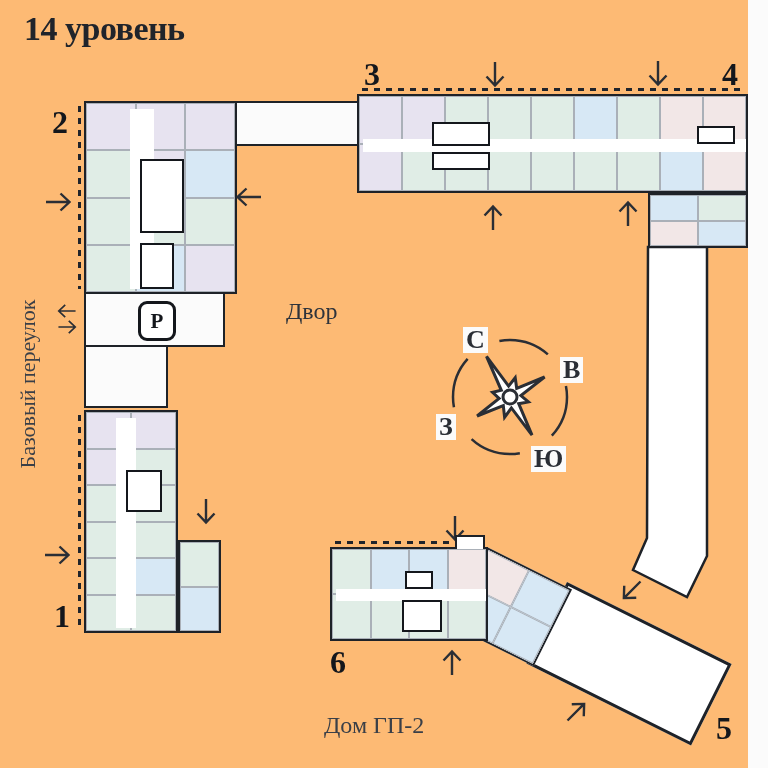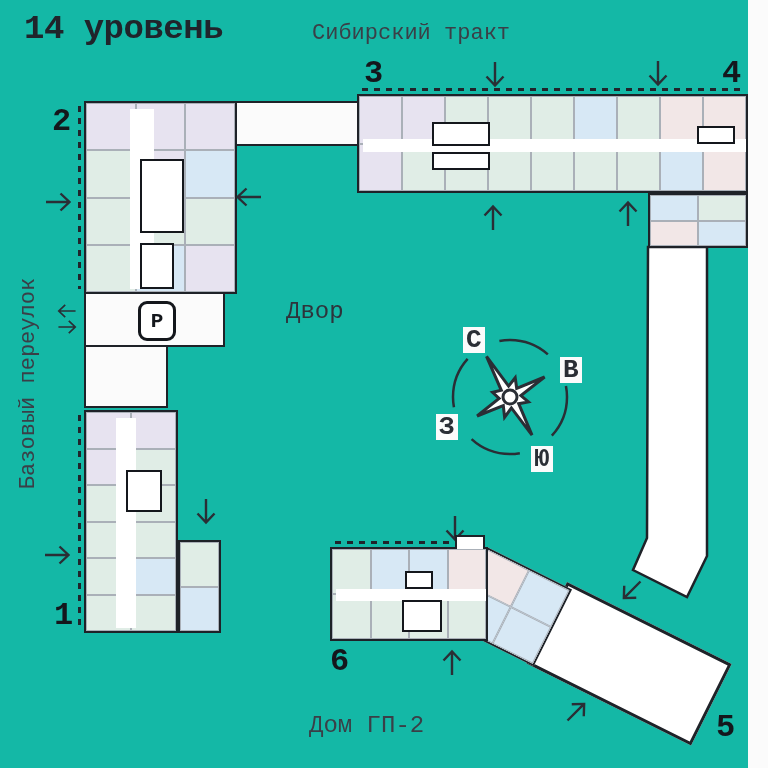--- a/index.html
+++ b/index.html
@@ -1,25 +1,25 @@
 <!DOCTYPE html>
 <html><head>
 <meta charset="utf-8">
 <style>
   html,body{margin:0;padding:0;background:#fbfbfb;}
-  .canvas{position:relative;width:748px;height:768px;background:#14b8a6;overflow:hidden;
-          font-family:Liberation Mono, monospace;color:#33383f;}
+  .canvas{position:relative;width:748px;height:768px;background:#fdba74;overflow:hidden;
+          font-family:Liberation Serif, serif;color:#33383f;}
 
   
   .page-title{position:absolute;left:24px;top:10px;font-size:34px;font-weight:800;color:#20242b;letter-spacing:-0.5px;}
   .street-top{position:absolute;left:312px;top:21px;font-size:22px;color:#3a3f47;}
   .street-left{position:absolute;left:-132px;top:371px;width:320px;text-align:center;
                font-size:22px;color:#3a3f47;transform:rotate(-90deg);}
   .yard-label{position:absolute;left:286px;top:298px;font-size:24px;color:#2e333b;}
-  .house-label{position:absolute;left:309px;top:712px;font-size:24px;color:#3a3f47;}
+  .house-label{position:absolute;left:324px;top:712px;font-size:24px;color:#3a3f47;}
   .bnum{position:absolute;font-size:32px;font-weight:900;color:#14171c;line-height:1;}
 
   
   .bld{position:absolute;background:#fff;border:2px solid #1e2228;box-sizing:border-box;}
   .mosaic{position:absolute;left:0;top:0;right:0;bottom:0;display:flex;flex-direction:column;z-index:1;}
   .mrow{flex:1;display:flex;}
   .mcell{flex:1;border:0.5px solid #aab0b8;}
   .corr{position:absolute;background:#fff;z-index:2;}
   .core{position:absolute;background:#fff;border:2px solid #14171c;z-index:3;box-sizing:border-box;}
   .bump{position:absolute;background:#fff;border:2px solid #1e2228;border-bottom:none;box-sizing:border-box;z-index:4;}
@@ -43,21 +43,20 @@
   
   .compass{position:absolute;left:432px;top:319px;width:156px;height:156px;}
   .cl{position:absolute;font-size:26px;font-weight:700;color:#2a2e35;background:#fbfbfb;padding:0 3px;line-height:1;z-index:2;}
 </style>
 </head>
 <body>
 
 <div class="canvas">
 
   <div class="page-title">14 уровень</div>
-  <div class="street-top">Сибирский тракт</div>
   <div class="street-left">Базовый переулок</div>
   <div class="yard-label">Двор</div>
   <div class="house-label">Дом ГП-2</div>
 
   <div class="bnum" style="left:52px;top:106px;">2</div>
   <div class="bnum" style="left:364px;top:58px;">3</div>
   <div class="bnum" style="left:722px;top:58px;">4</div>
   <div class="bnum" style="left:54px;top:600px;">1</div>
   <div class="bnum" style="left:330px;top:646px;">6</div>
   <div class="bnum" style="left:716px;top:712px;">5</div>

